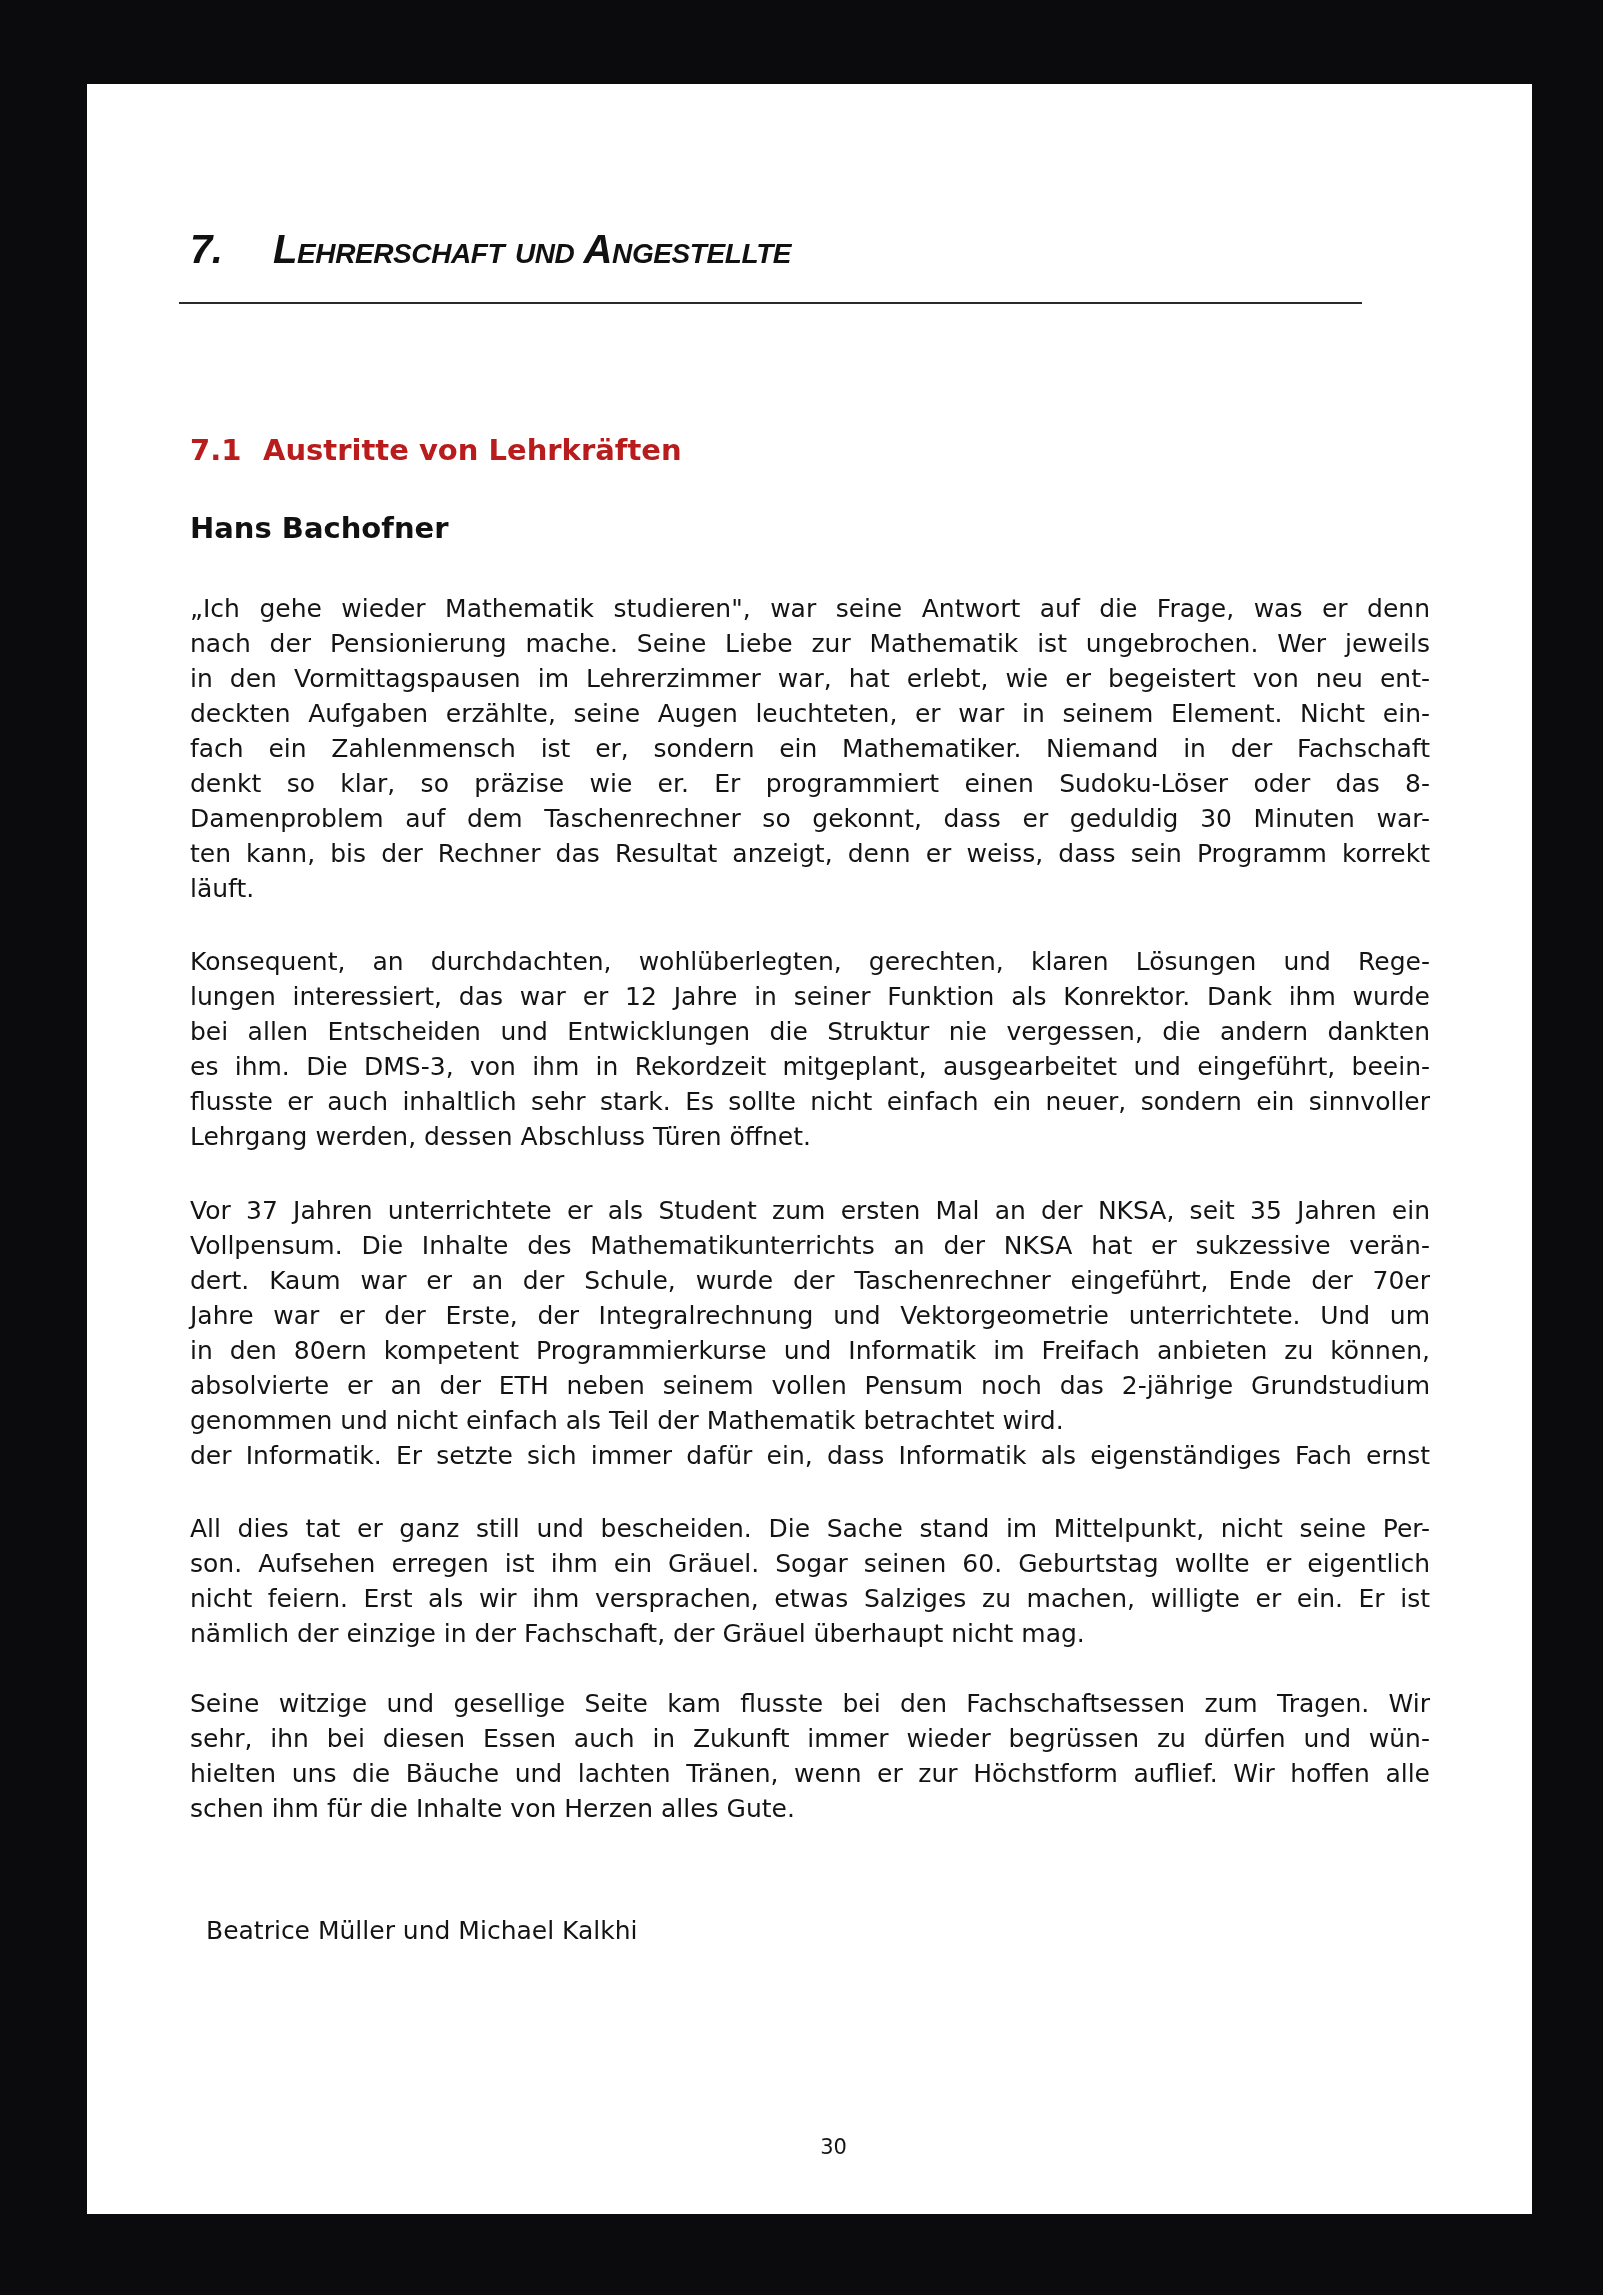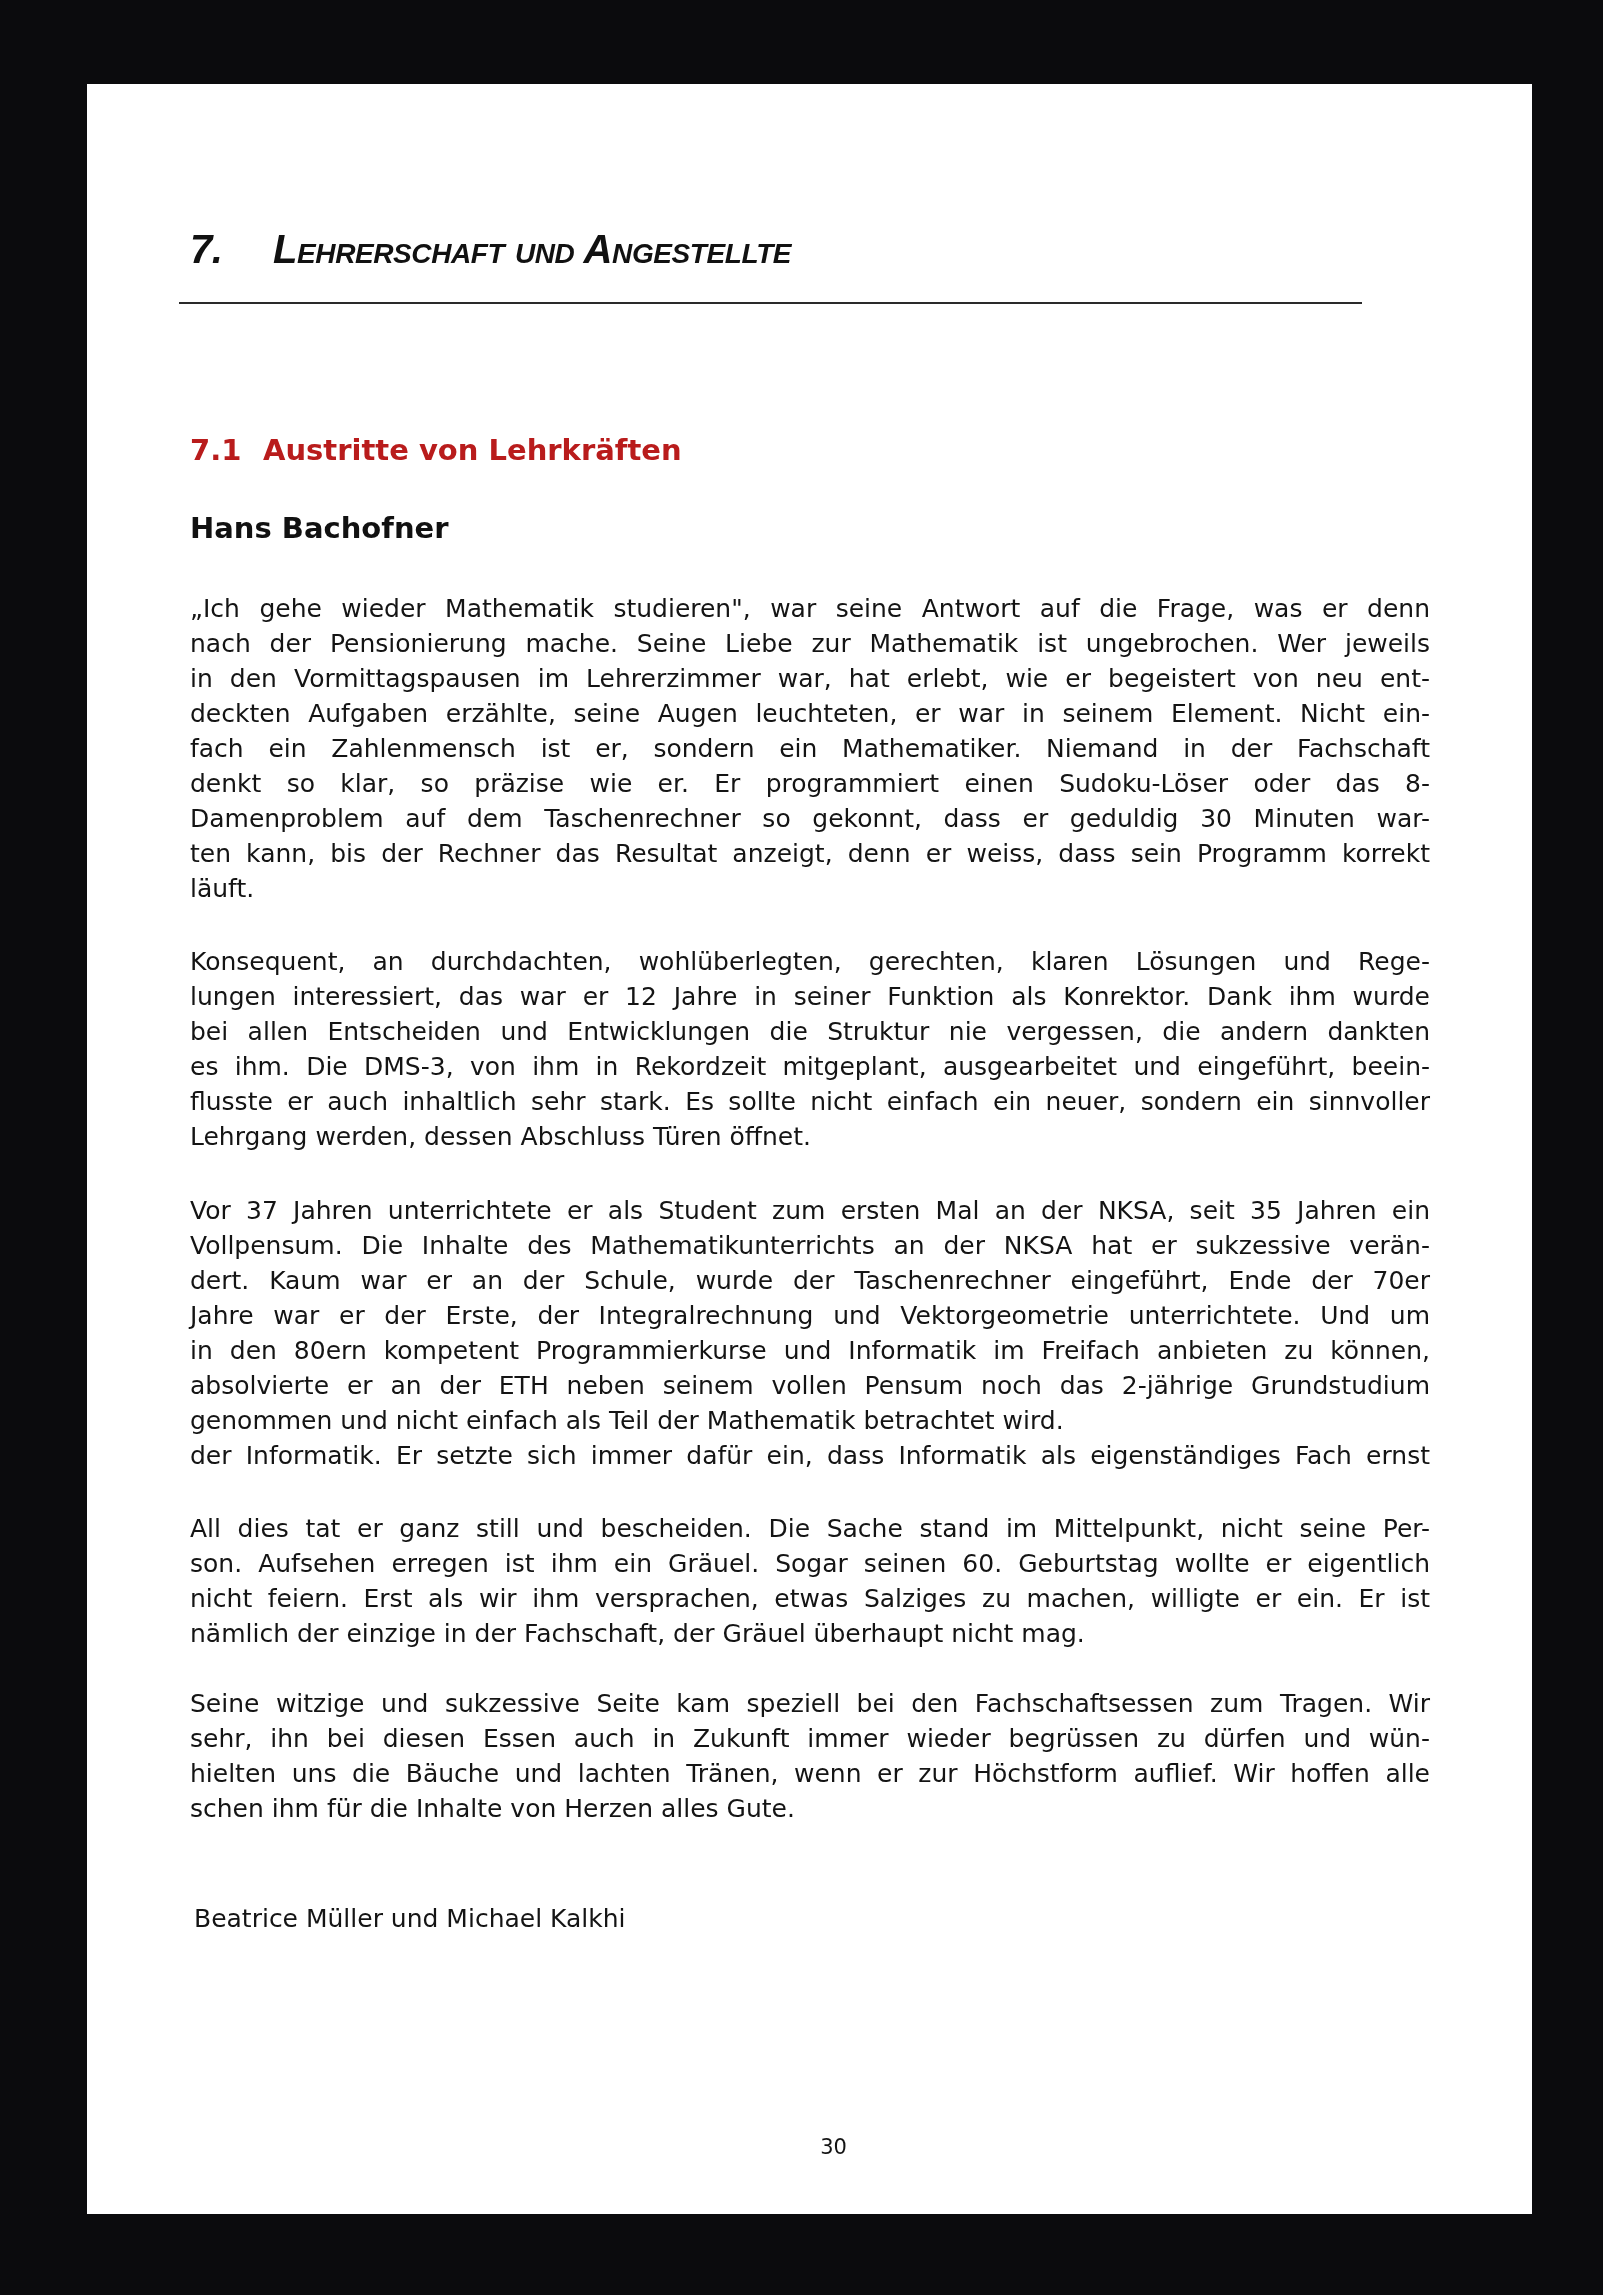--- a/index.html
+++ b/index.html
@@ -96,21 +96,21 @@
     text-align-last: justify;
     white-space: nowrap;
     overflow: visible;
   }
   .body-text .line.last {
     text-align-last: left;
   }
   .signature {
     position: absolute;
     left: 0;
-    margin: 4px;
+    margin: 16px;
     font-family: "DejaVu Sans", sans-serif;
     font-size: 25px;
     color: #141414;
     white-space: nowrap;
   }
   .page-number {
     position: absolute;
     left: 0;
     width: 1445px;
     top: 2051px;
@@ -172,21 +172,21 @@
     </div>
 
     <div class="body-text" style="top:1427px">
       <span class="line">All dies tat er ganz still und bescheiden. Die Sache stand im Mittelpunkt, nicht seine Per-</span>
       <span class="line">son. Aufsehen erregen ist ihm ein Gräuel. Sogar seinen 60. Geburtstag wollte er eigentlich</span>
       <span class="line">nicht feiern. Erst als wir ihm versprachen, etwas Salziges zu machen, willigte er ein. Er ist</span>
       <span class="line last">nämlich der einzige in der Fachschaft, der Gräuel überhaupt nicht mag.</span>
     </div>
 
     <div class="body-text" style="top:1602px">
-      <span class="line">Seine witzige und sukzessive Seite kam speziell bei den Fachschaftsessen zum Tragen. Wir</span>
+      <span class="line">Seine witzige und gesellige Seite kam flusste bei den Fachschaftsessen zum Tragen. Wir</span>
       <span class="line">sehr, ihn bei diesen Essen auch in Zukunft immer wieder begrüssen zu dürfen und wün-</span>
       <span class="line">hielten uns die Bäuche und lachten Tränen, wenn er zur Höchstform auflief. Wir hoffen alle</span>
       <span class="line last">schen ihm für die Inhalte von Herzen alles Gute.</span>
     </div>
 
     <p class="signature" style="top:1816px">Beatrice Müller und Michael Kalkhi</p>
   </div>
 
   <div class="page-number">30</div>
 </div>

